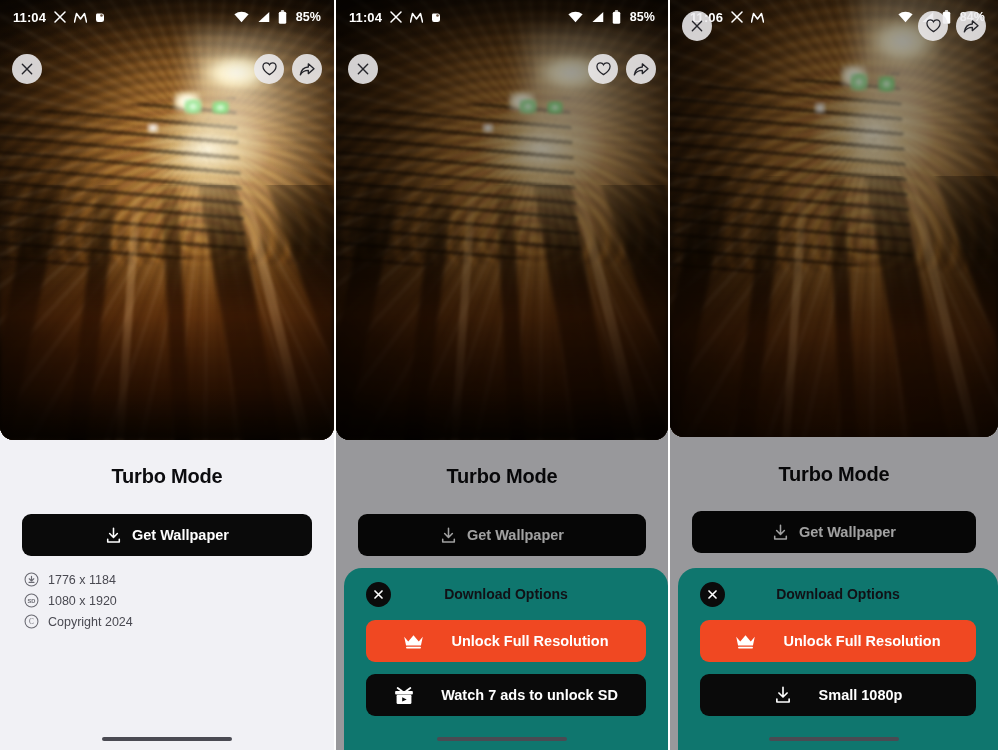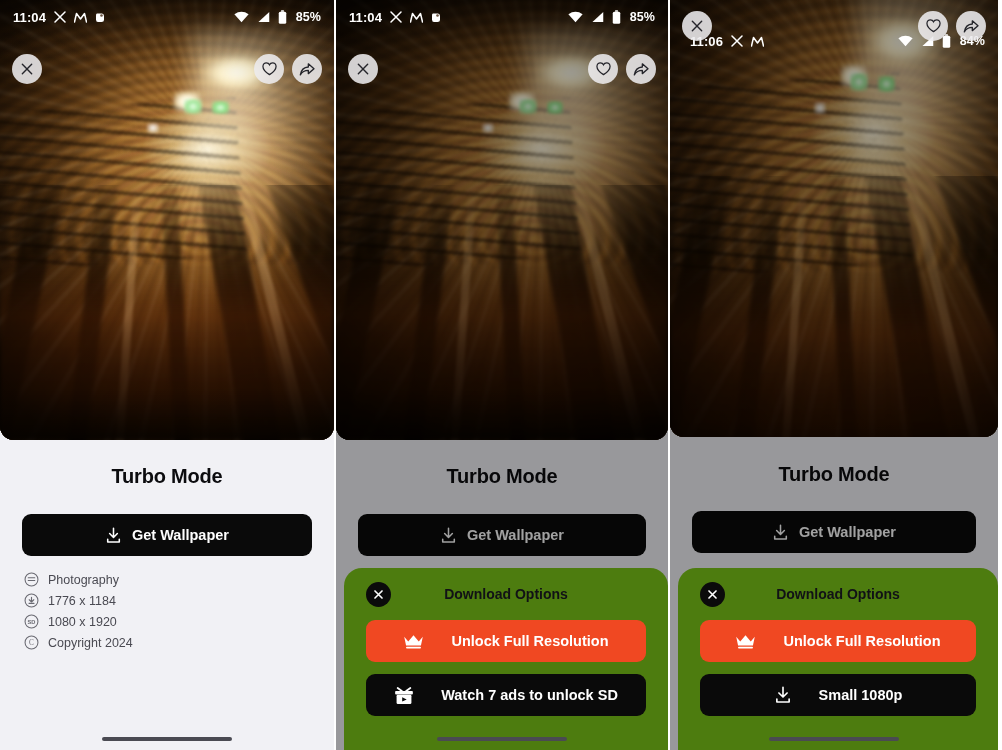--- a/index.html
+++ b/index.html
@@ -229,21 +229,21 @@
     position:absolute; left:50%; bottom:9px; transform:translateX(-50%);
     width:130px; height:4px; border-radius:3px; background:#4a4a52;
   }
 
   
   .scrim { position:absolute; inset:0; background:rgba(0,0,0,0.37); z-index:10; }
 
   
   .sheet {
     position:absolute; left:8px; right:0; bottom:0;
-    background:#4d7c0f;
+    background:#0f766e;
     border-top-left-radius:18px; border-top-right-radius:18px;
     z-index:20;
     padding-bottom:26px;
   }
   .sheet.s2 { top:568px; }
   .sheet.s3 { top:568px; }
   .sheet-head {
     display:flex; align-items:center;
     height:52px; padding:0 22px;
   }
@@ -361,27 +361,20 @@
             <path d="M3.5 16 V19.5 H18.5 V16" stroke="#fff" stroke-width="2" fill="none" stroke-linecap="round" stroke-linejoin="round"></path>
           </svg>
         <span>Get Wallpaper</span>
       </div>
 
 
       <div class="meta">
         <div class="meta-row">
           <svg class="meta-ico" viewBox="0 0 20 20">
               <circle cx="10" cy="10" r="8.6" fill="none" stroke="#6a6a72" stroke-width="1.4"></circle>
-              <path d="M5.6 7.6 H14.4 M5.6 11.4 H14.4" stroke="#6a6a72" stroke-width="1.4" stroke-linecap="round"></path>
-            </svg>
-          <span class="meta-txt">Photography</span>
-        </div>
-        <div class="meta-row">
-          <svg class="meta-ico" viewBox="0 0 20 20">
-              <circle cx="10" cy="10" r="8.6" fill="none" stroke="#6a6a72" stroke-width="1.4"></circle>
               <path d="M10 5.6 V11.4 M7 9 L10 12 L13 9" stroke="#6a6a72" stroke-width="1.5" fill="none" stroke-linecap="round" stroke-linejoin="round"></path>
               <path d="M6.6 13.8 H13.4" stroke="#6a6a72" stroke-width="1.4" stroke-linecap="round"></path>
             </svg>
           <span class="meta-txt">1776 x 1184</span>
         </div>
         <div class="meta-row">
           <svg class="meta-ico" viewBox="0 0 20 20">
               <circle cx="10" cy="10" r="8.6" fill="none" stroke="#6a6a72" stroke-width="1.4"></circle>
               <text x="10" y="13.4" font-size="7.6" font-family="Liberation Sans, sans-serif" font-weight="700" fill="#6a6a72" text-anchor="middle">SD</text>
             </svg>
@@ -558,21 +551,21 @@
         <svg width="17" height="17" viewBox="0 0 22 22">
             <path d="M11 1.5 V13 M6 8.5 L11 13.5 L16 8.5" stroke="#fff" stroke-width="2" fill="none" stroke-linecap="round" stroke-linejoin="round"></path>
             <path d="M3.5 16 V19.5 H18.5 V16" stroke="#fff" stroke-width="2" fill="none" stroke-linecap="round" stroke-linejoin="round"></path>
           </svg>
         <span>Get Wallpaper</span>
       </div>
     </div>
 
     <div class="scrim"></div>
 
-    <div class="statusbar" style="z-index:12; padding-left:20px;margin-top:24px;">
+    <div class="statusbar" style="z-index:12; padding-left:20px;">
       <div class="sb-left">
         <span class="sb-time">11:06</span>
         <svg class="sb-ico" width="12" height="12" viewBox="0 0 24 24">
             <path d="M2 2 L22 22 M22 2 L2 22" stroke="#fff" stroke-width="3" stroke-linecap="round"></path>
           </svg>
         <svg class="sb-ico" width="13" height="11" viewBox="0 0 26 20">
             <path d="M1 19 L5 2 L13 13 L21 2 L25 19" stroke="#fff" stroke-width="3" fill="none" stroke-linejoin="round" stroke-linecap="round"></path>
           </svg>
       </div>
       <div class="sb-right">

